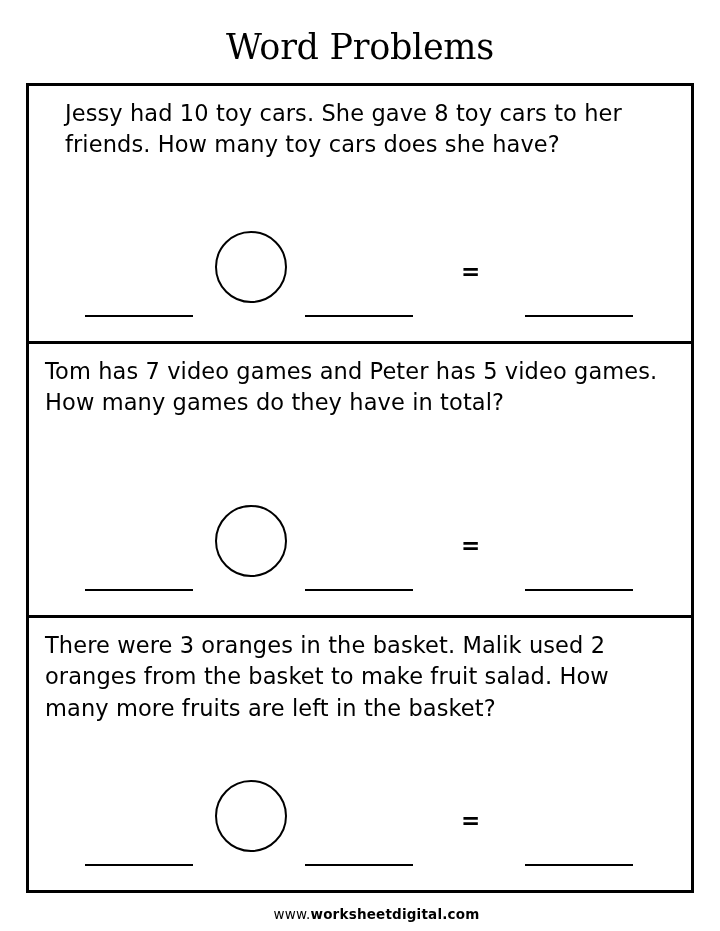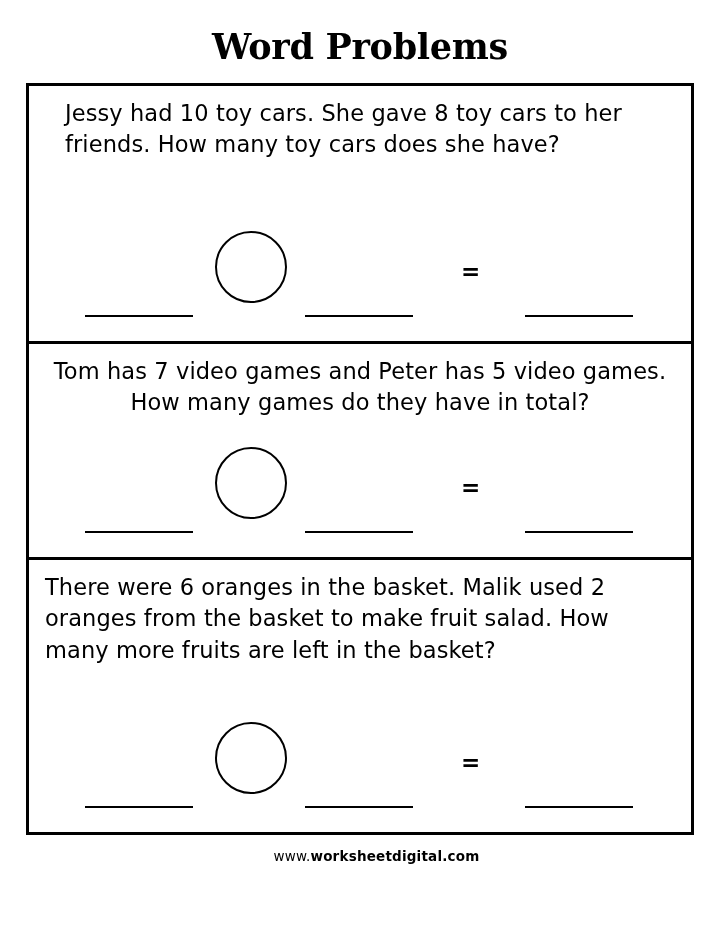--- a/index.html
+++ b/index.html
@@ -16,21 +16,21 @@
   }
   .page {
     position: relative;
     width: 720px;
     height: 931px;
     box-sizing: border-box;
   }
   .worksheet-title {
     text-align: center;
     font-family: "DejaVu Serif", serif;
-    font-weight: bold;
+    font-weight: normal;
     font-size: 35px;
     letter-spacing: -0.3px;
     margin: 0;
     padding: 28px 0 16px 0;
     line-height: 1.1;
   }
   .problems {
     margin: 0 26px;
     border: 3px solid #000;
     box-sizing: border-box;
@@ -38,21 +38,21 @@
   .problem {
     border-bottom: 3px solid #000;
     box-sizing: border-box;
     padding: 12px 16px 0 16px;
     position: relative;
   }
   .problem:last-child {
     border-bottom: none;
   }
   .problem-1 { height: 258px; padding-left: 36px; }
-  .problem-2 { height: 216px; text-align: center; }
+  .problem-2 { height: 274px; }
   .problem-3 { height: 272px; }
 
   .problem-text {
     font-size: 22.5px;
     line-height: 1.42;
     letter-spacing: 0.1px;
     margin: 0;
     padding: 0;
     max-width: 634px;
   }
@@ -127,21 +127,21 @@
       <div class="answer-area">
         <div class="circle"></div>
         <div class="equals">=</div>
         <div class="blank blank-a"></div>
         <div class="blank blank-b"></div>
         <div class="blank blank-c"></div>
       </div>
     </div>
 
     <div class="problem problem-3">
-      <p class="problem-text">There were 6 oranges in the basket. Malik used 2 oranges from the basket to make fruit salad. How many more fruits are left in the basket?</p>
+      <p class="problem-text">There were 3 oranges in the basket. Malik used 2 oranges from the basket to make fruit salad. How many more fruits are left in the basket?</p>
       <div class="answer-area">
         <div class="circle"></div>
         <div class="equals">=</div>
         <div class="blank blank-a"></div>
         <div class="blank blank-b"></div>
         <div class="blank blank-c"></div>
       </div>
     </div>
 
   </div>

